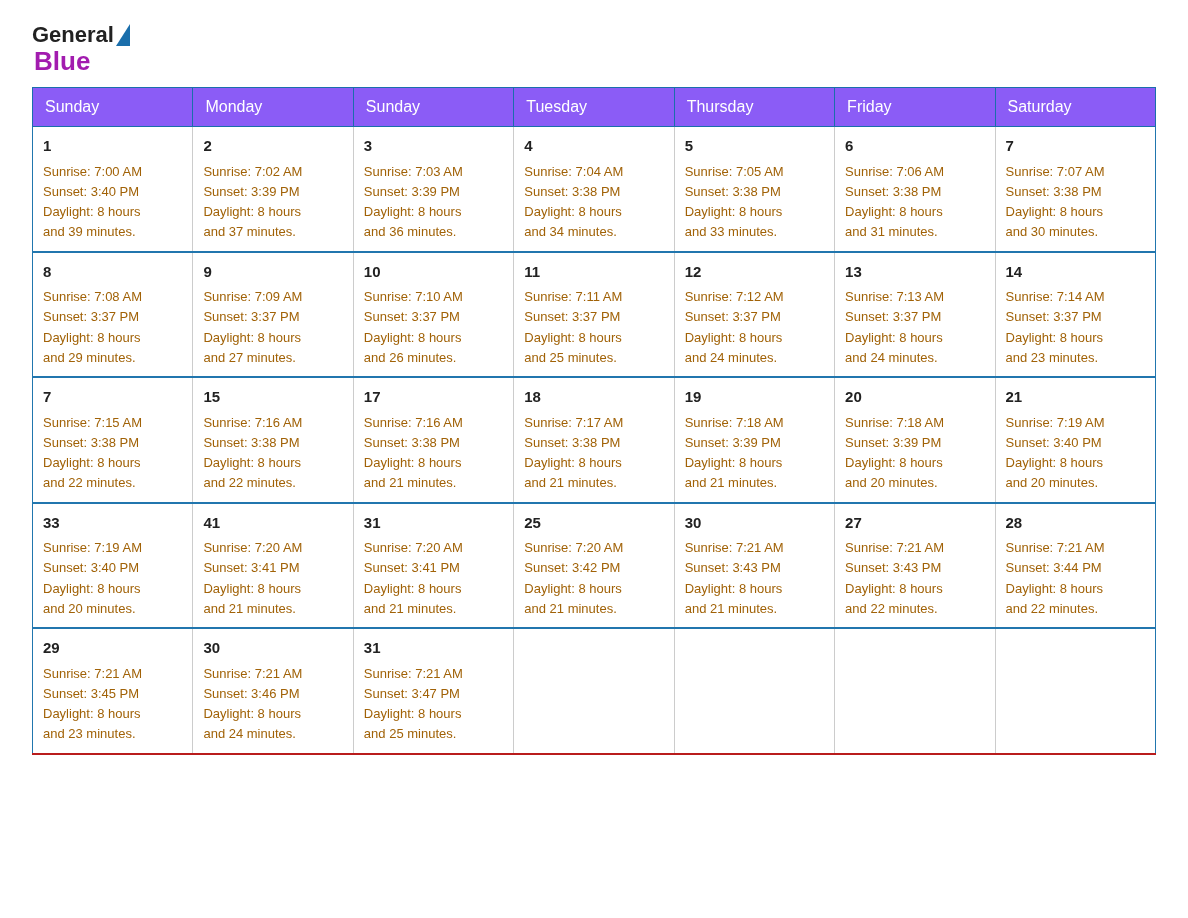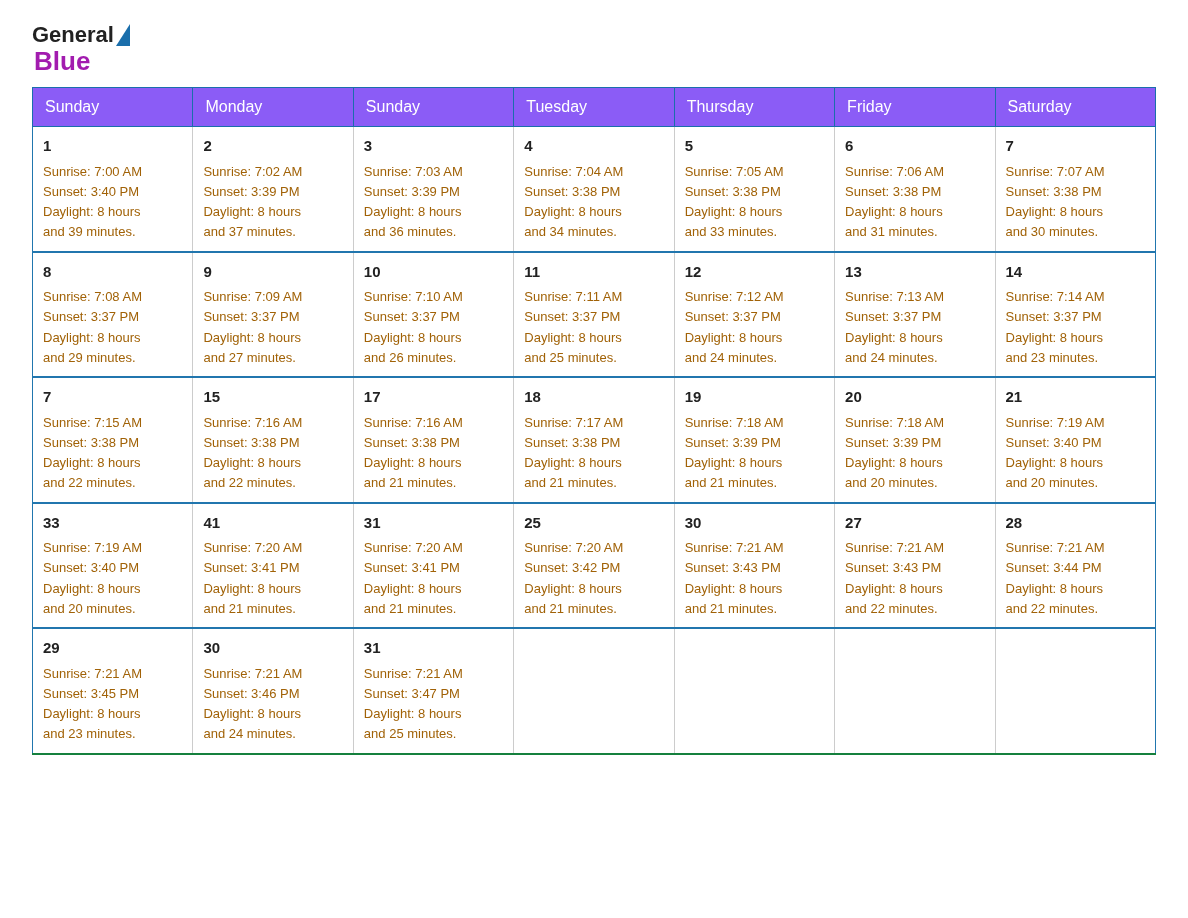--- a/index.html
+++ b/index.html
@@ -92,21 +92,21 @@
       font-size: 15px;
       font-weight: bold;
       margin-bottom: 4px;
       display: block;
     }
     .day-info {
       font-size: 13px;
       color: #a16207;
     }
     .empty-cell { background: #fff; }
-    tbody tr:last-child { border-bottom: 2px solid #15803d; }
+    tbody tr:last-child { border-bottom: 2px solid #b91c1c; }
   </style>
 </head>
 <body>
 
 <div class="header">
   <div class="logo">
     <div class="logo-text">
       <span class="logo-general">General</span>
       <span class="logo-triangle"></span>
     </div>

